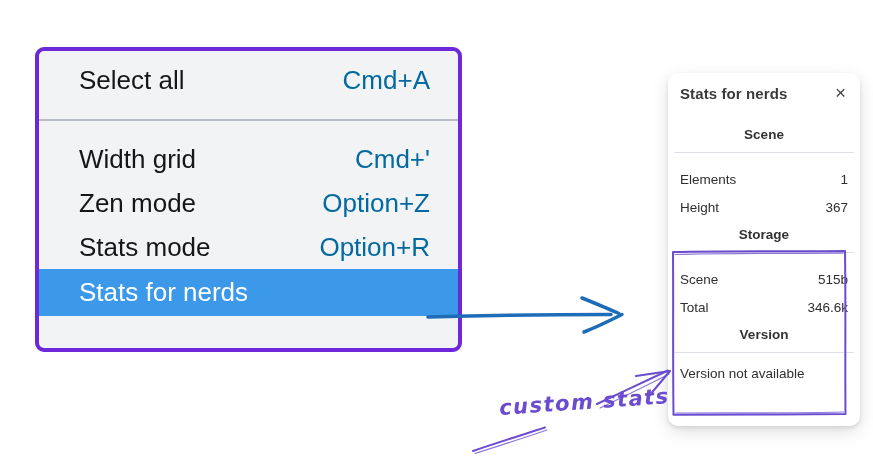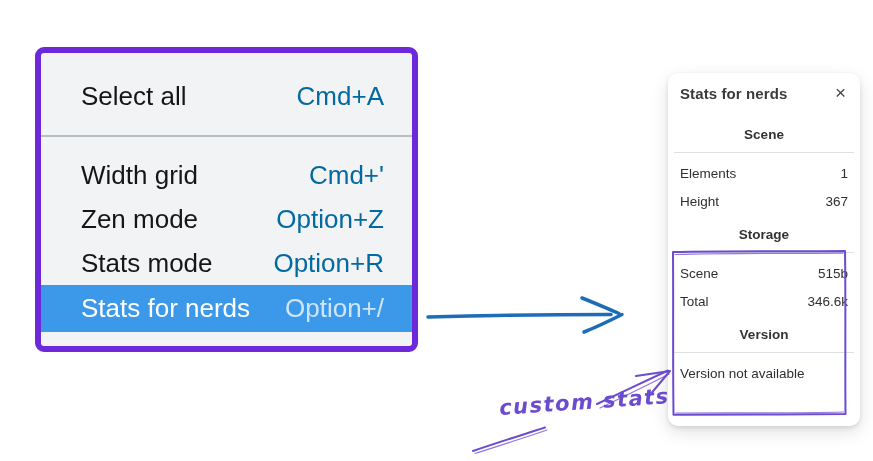--- a/index.html
+++ b/index.html
@@ -11,25 +11,25 @@
     width: 873px;
     height: 461px;
     background: #ffffff;
     overflow: hidden;
   }
 
   
   .context-menu {
     position: absolute;
     left: 35px; top: 47px;
-    width: 383px; height: 305px;
+    width: 427px; height: 305px;
     background: #f1f3f4;
-    border: 6px solid #6d28d9;
+    border: 4px solid #6d28d9;
     border-radius: 9px;
-    padding-top: 21px;
+    padding-top: 7px;
     overflow: hidden;
   }
   .menu-item {
     height: 44px;
     display: flex;
     align-items: center;
     justify-content: space-between;
     padding: 0 28px 0 40px;
     font-size: 26px;
     color: #161616;
@@ -101,21 +101,21 @@
     font-weight: bold;
     color: #333333;
   }
   .sec-divider {
     border-top: 1px solid #dde1e6;
     margin: 7px -6px 6px -6px;
   }
   .stat-row {
     height: 28px;
     display: flex;
-    align-items: center;
+    align-items: flex-end;
     justify-content: space-between;
     font-size: 13.5px;
     color: #2f2f2f;
   }
   .stat-note {
     height: 28px;
     display: flex;
     align-items: center;
     font-size: 13.5px;
     color: #2f2f2f;
@@ -159,21 +159,20 @@
       <span class="mi-shortcut">Option+Z</span>
     </div>
 
     <div class="menu-item">
       <span class="mi-label">Stats mode</span>
       <span class="mi-shortcut">Option+R</span>
     </div>
 
     <div class="menu-item highlighted">
       <span class="mi-label">Stats for nerds</span>
-      <span class="mi-shortcut">Option+/</span>
     </div>
 
   </nav>
 
   <svg class="overlay-svg" viewBox="0 0 873 461" xmlns="http://www.w3.org/2000/svg">
     <g fill="none" stroke-width="3.5" stroke-linecap="round" stroke="#1d6cb8">
       <path d="M428 317 C 480 315.5, 555 314.5, 611 314.5"></path>
       <path d="M582 298 C 595 303, 608 309, 619 313.5"></path>
       <path d="M584 332 C 597 327, 611 320, 622 314.5"></path>
     </g>

